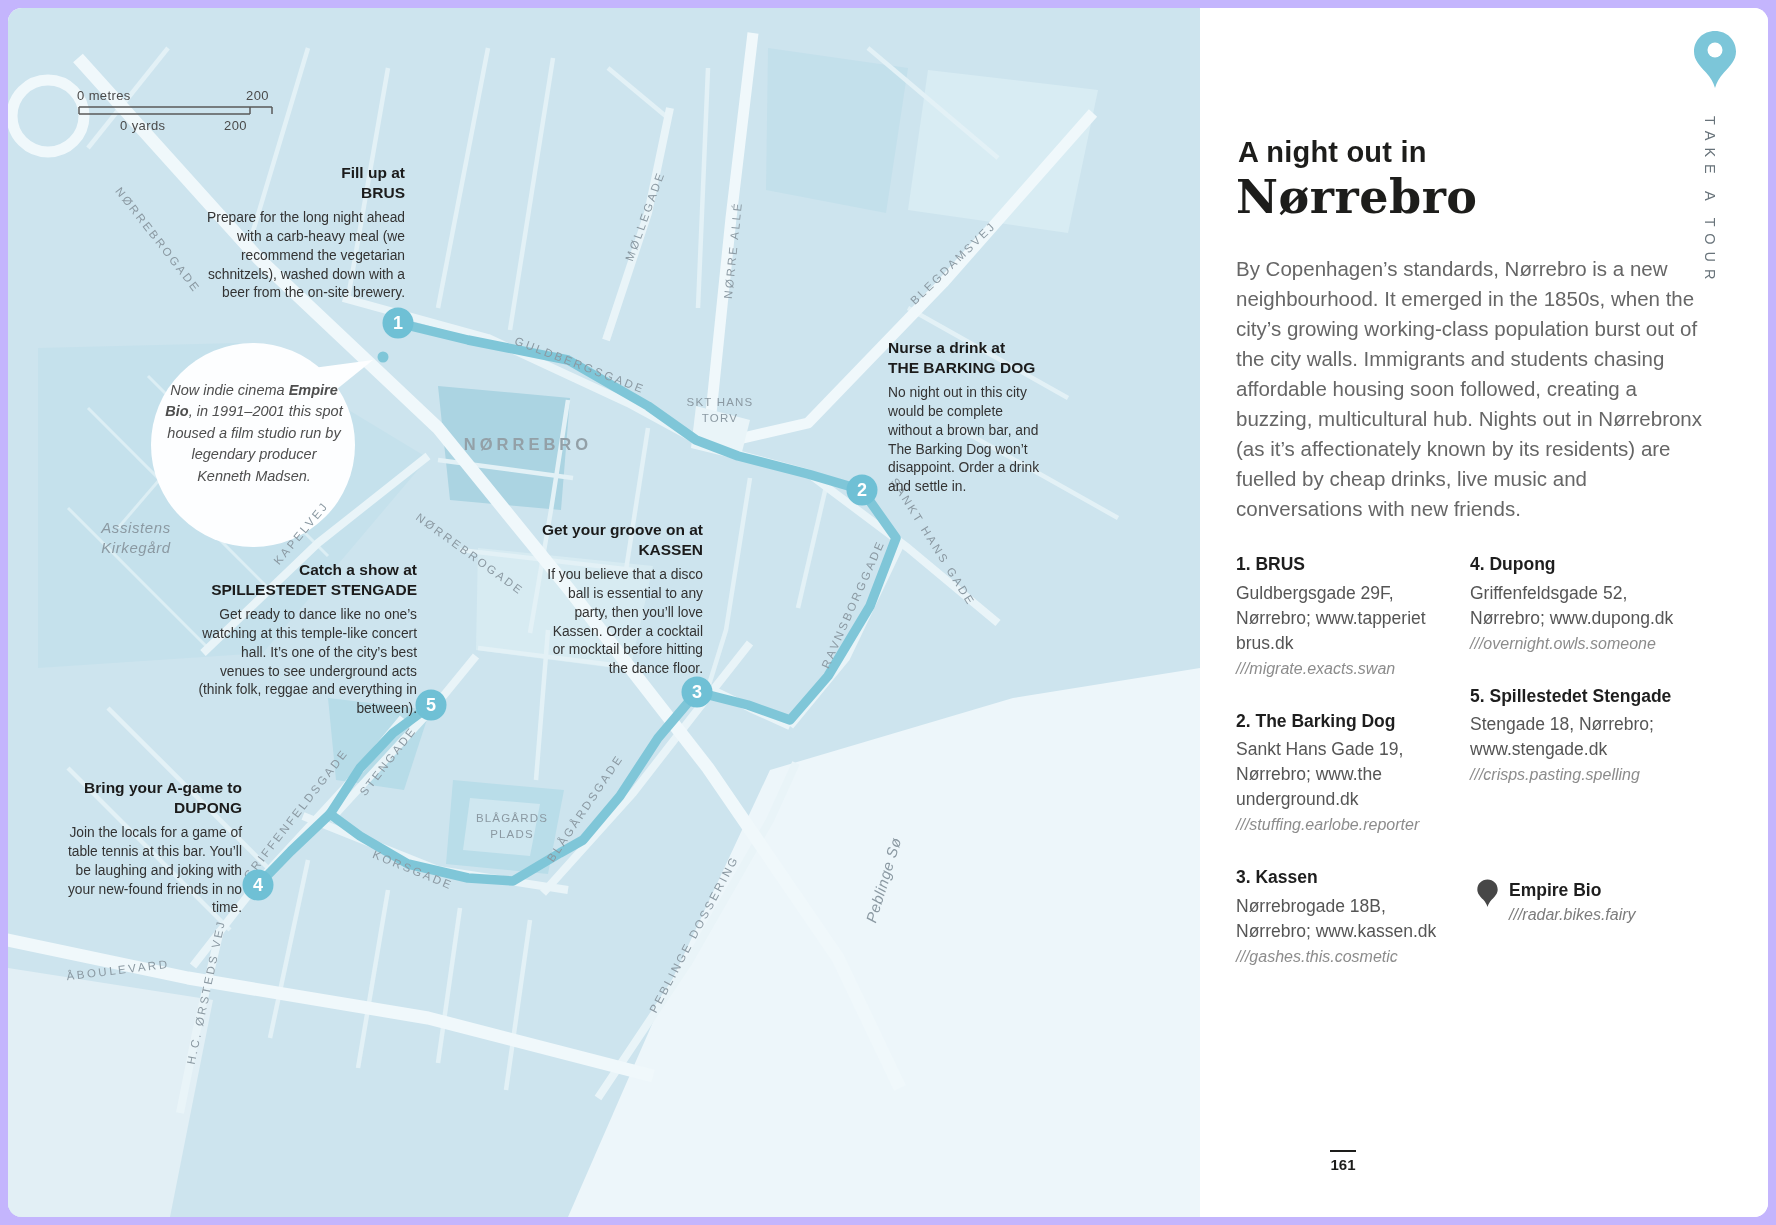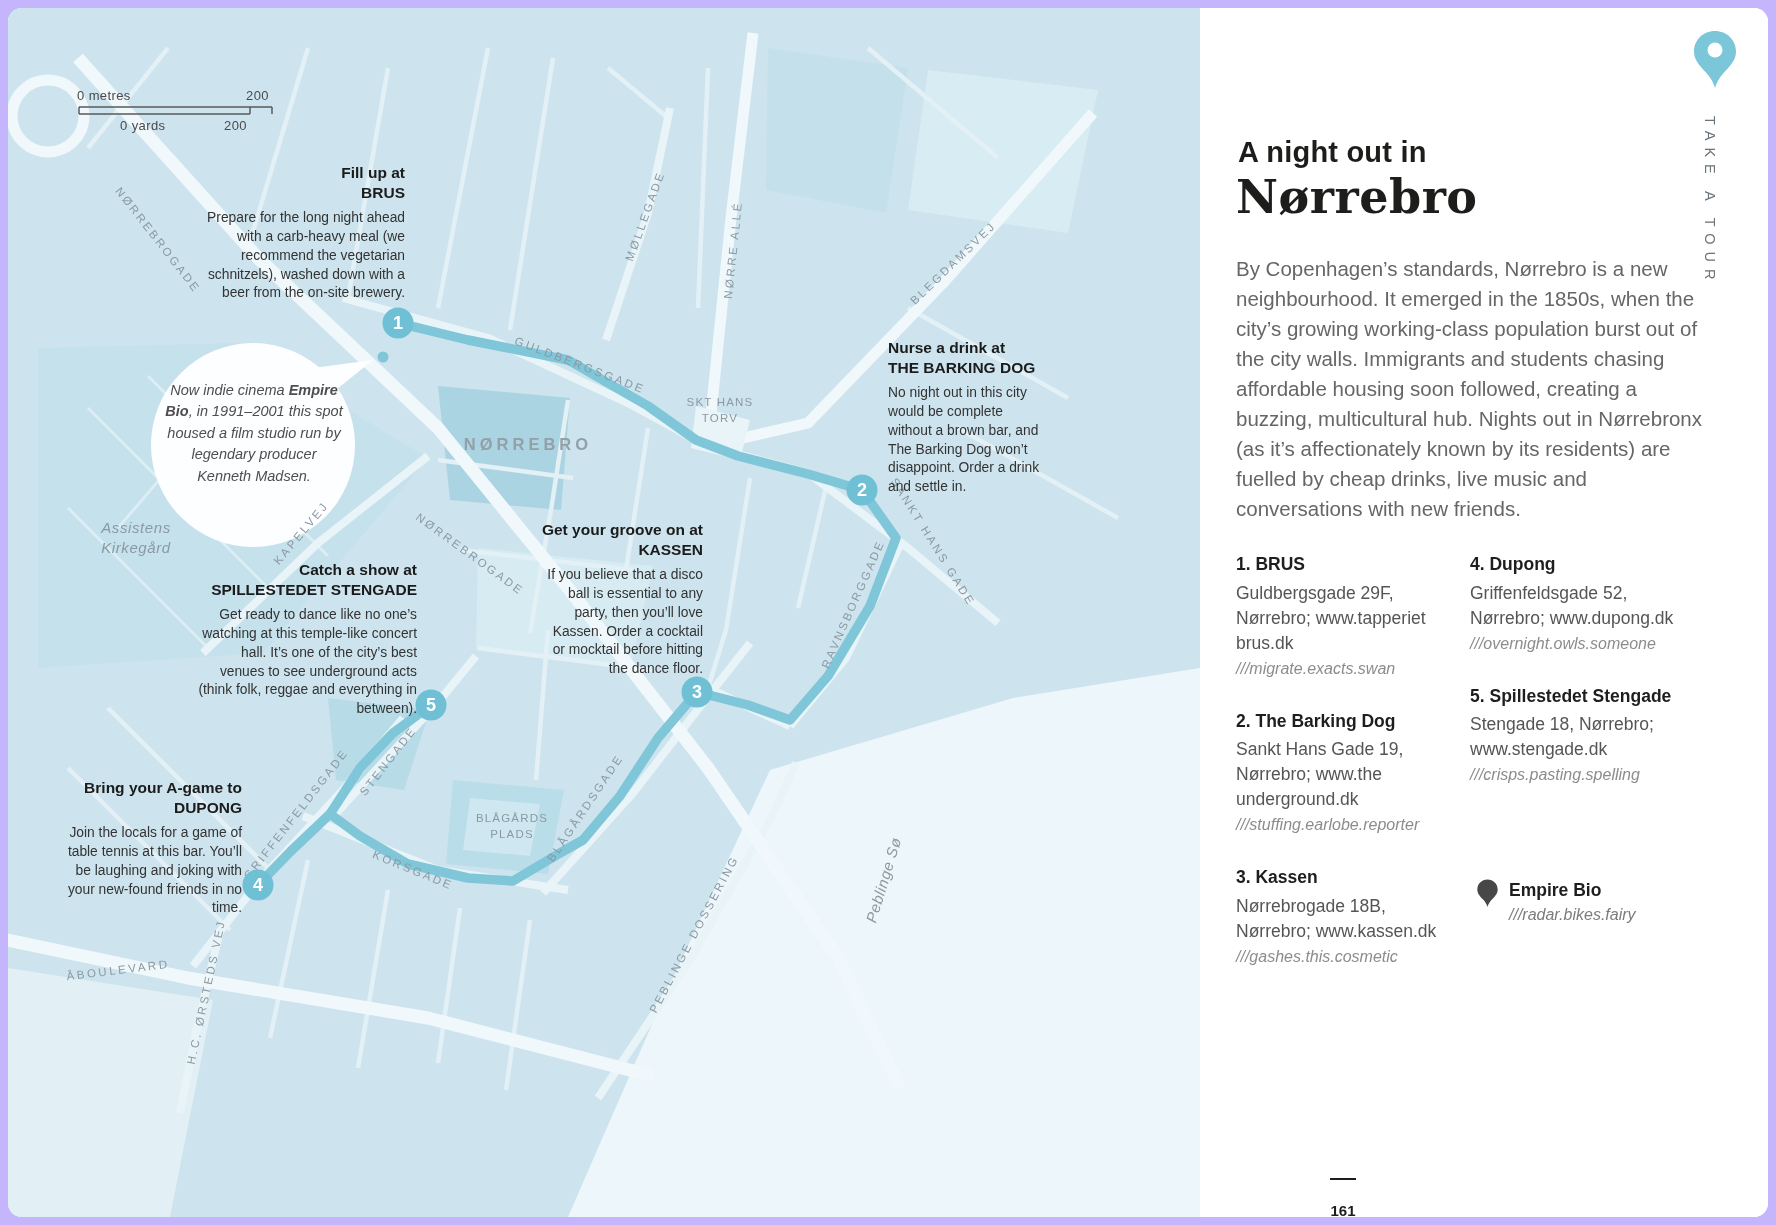--- a/index.html
+++ b/index.html
@@ -36,22 +36,22 @@
   #col1{left:1228px;width:238px;}
   #col2{left:1462px;width:250px;}
   .entry{margin-bottom:29px;}
   .entry .t{font-weight:bold;font-size:17.5px;color:#1e1e1e;margin-bottom:4px;line-height:1.35;}
   .entry .ln{font-size:17.5px;color:#555;line-height:25px;}
   .entry .w3w{font-style:italic;font-size:16px;color:#8c8c8c;line-height:25px;}
   .empire{display:flex;gap:10px;margin-top:92px;margin-left:6px;}
   .empire .t{font-weight:bold;font-size:17.5px;color:#1e1e1e;line-height:1.3;}
   .empire .w3w{font-style:italic;font-size:16px;color:#7c7c7c;line-height:1.6;}
   .pagenum{position:absolute;left:1305px;top:1142px;width:60px;text-align:center;}
-  .pagenum span{display:inline-block;border-top:2px solid #1d1d1b;padding-top:22px;font-weight:bold;
-                font-size:15px;color:#1d1d1b;margin-top:28px;}
+  .pagenum span{display:inline-block;border-top:2px solid #1d1d1b;padding-top:4px;font-weight:bold;
+                font-size:15px;color:#1d1d1b;}
   .rail-pin{position:absolute;left:1684px;top:22px;}
   .rail-label{position:absolute;left:1694px;top:108px;writing-mode:vertical-rl;font-size:14.5px;
               letter-spacing:7px;color:#68737a;white-space:nowrap;}
 </style>
 </head>
 <body>
 
 <div class="frame">
 <div class="page">
 

